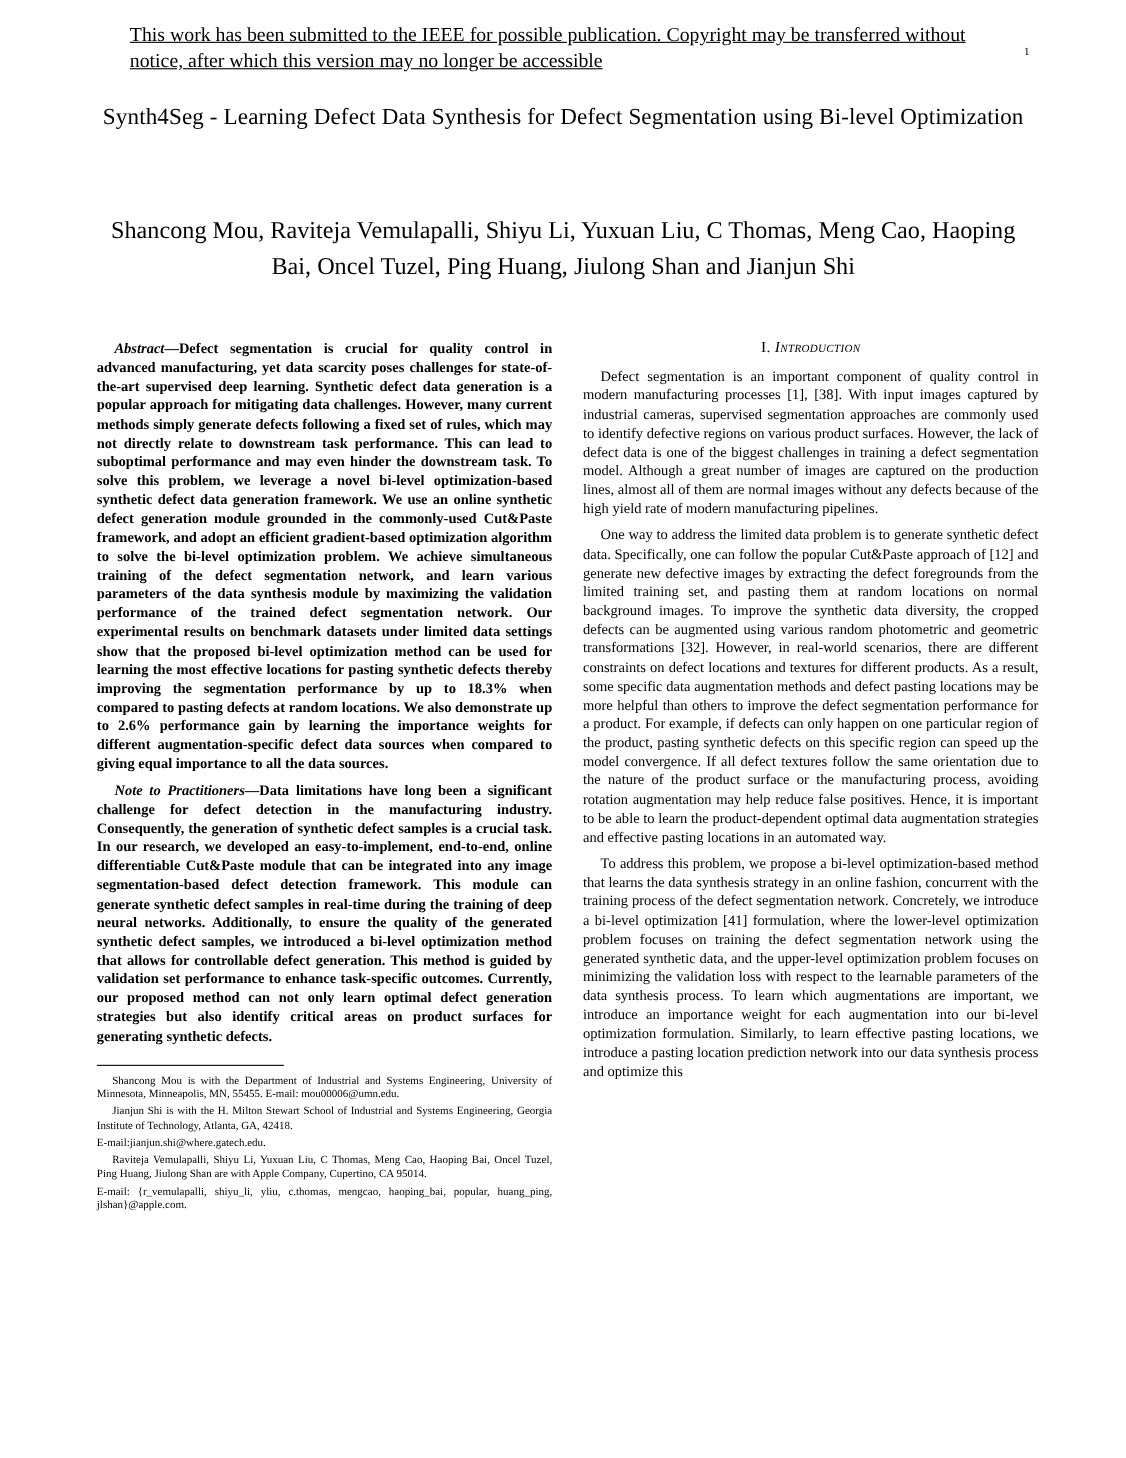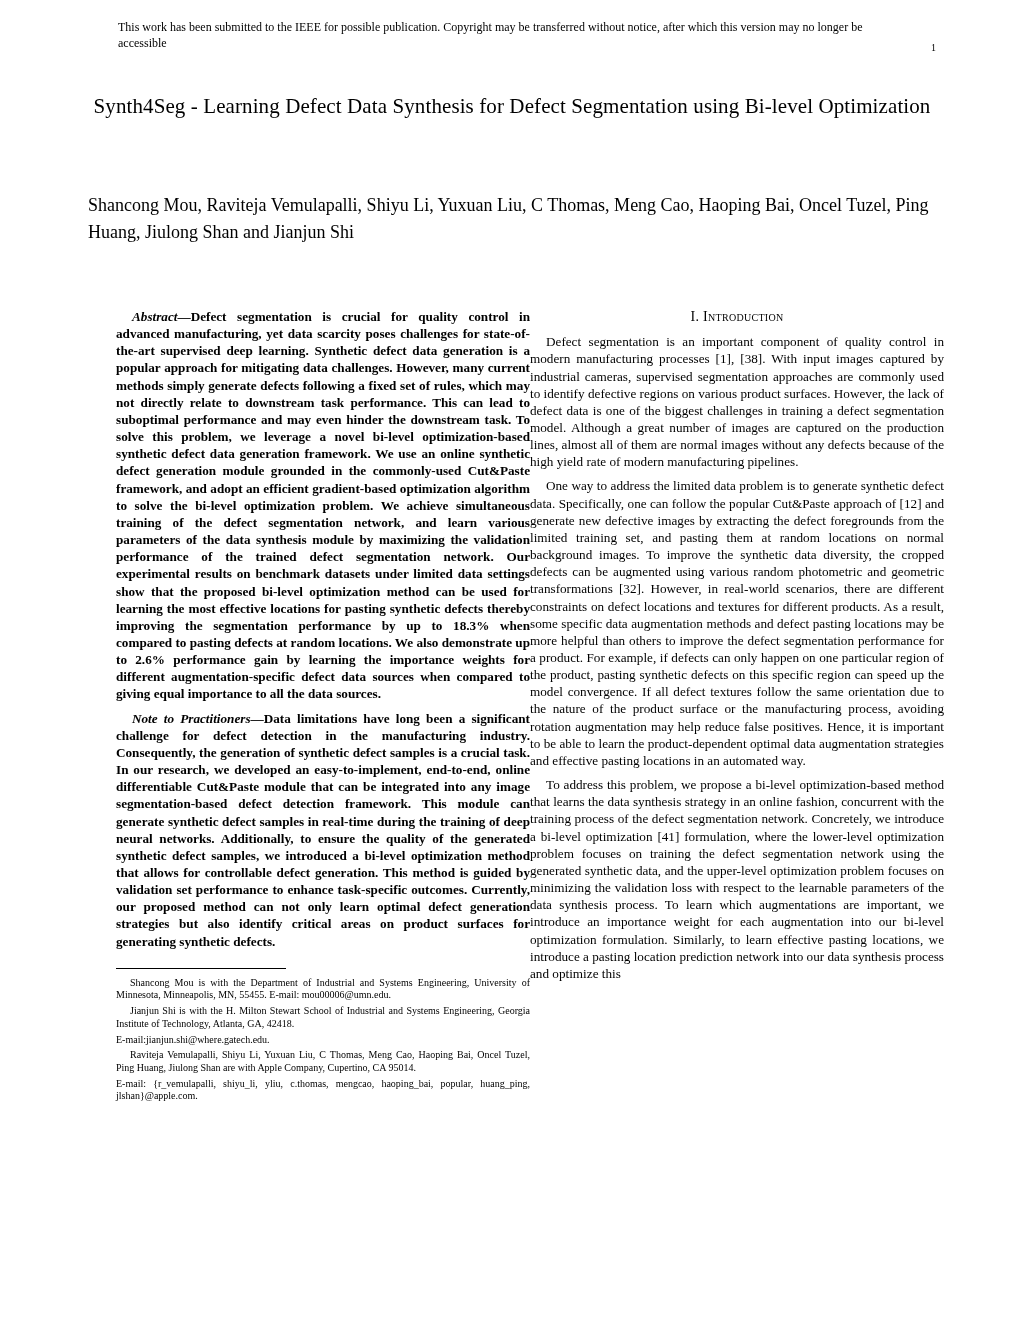--- a/index.html
+++ b/index.html
@@ -20,23 +20,24 @@
     width: 1024px;
     height: 1325px;
     padding: 0;
     box-sizing: border-box;
   }
   .ieee-notice {
     position: absolute;
     top: 20px;
     left: 118px;
     width: 760px;
-    font-size: 12px;
+    font-size: 18px;
     line-height: 1.32;
     text-align: left;
+    text-decoration: underline;
   }
   .page-number {
     position: absolute;
     top: 42px;
     right: 88px;
     font-size: 10px;
   }
   .title {
     position: absolute;
     top: 92px;
@@ -46,31 +47,32 @@
     font-size: 21px;
     line-height: 1.35;
     font-weight: normal;
     letter-spacing: 0.1px;
   }
   .authors {
     position: absolute;
     top: 192px;
     left: 88px;
     width: 848px;
-    font-size: 18px;
+    text-align: center;
+    font-size: 22px;
     line-height: 1.5;
   }
   .columns {
     position: absolute;
     top: 308px;
     left: 88px;
     width: 856px;
     height: 960px;
     display: flex;
-    justify-content: flex-end;
+    gap: 28px;
   }
   .col {
     width: 414px;
     font-size: 13.2px;
     line-height: 1.30;
     text-align: justify;
   }
   .col p {
     margin: 0 0 7px 0;
     text-indent: 16px;
@@ -110,20 +112,21 @@
     text-indent: 0;
   }
   .right-col p {
     text-indent: 0;
   }
   .right-col p.indent {
     text-indent: 16px;
   }
   .smallcaps {
     font-variant: small-caps;
+    font-style: italic;
   }
 </style>
 </head>
 <body>
 
 <div class="page">
 
   <div class="ieee-notice">This work has been submitted to the IEEE for possible publication. Copyright may be transferred without notice, after which this version may no longer be accessible</div>
   <div class="page-number">1</div>
 

